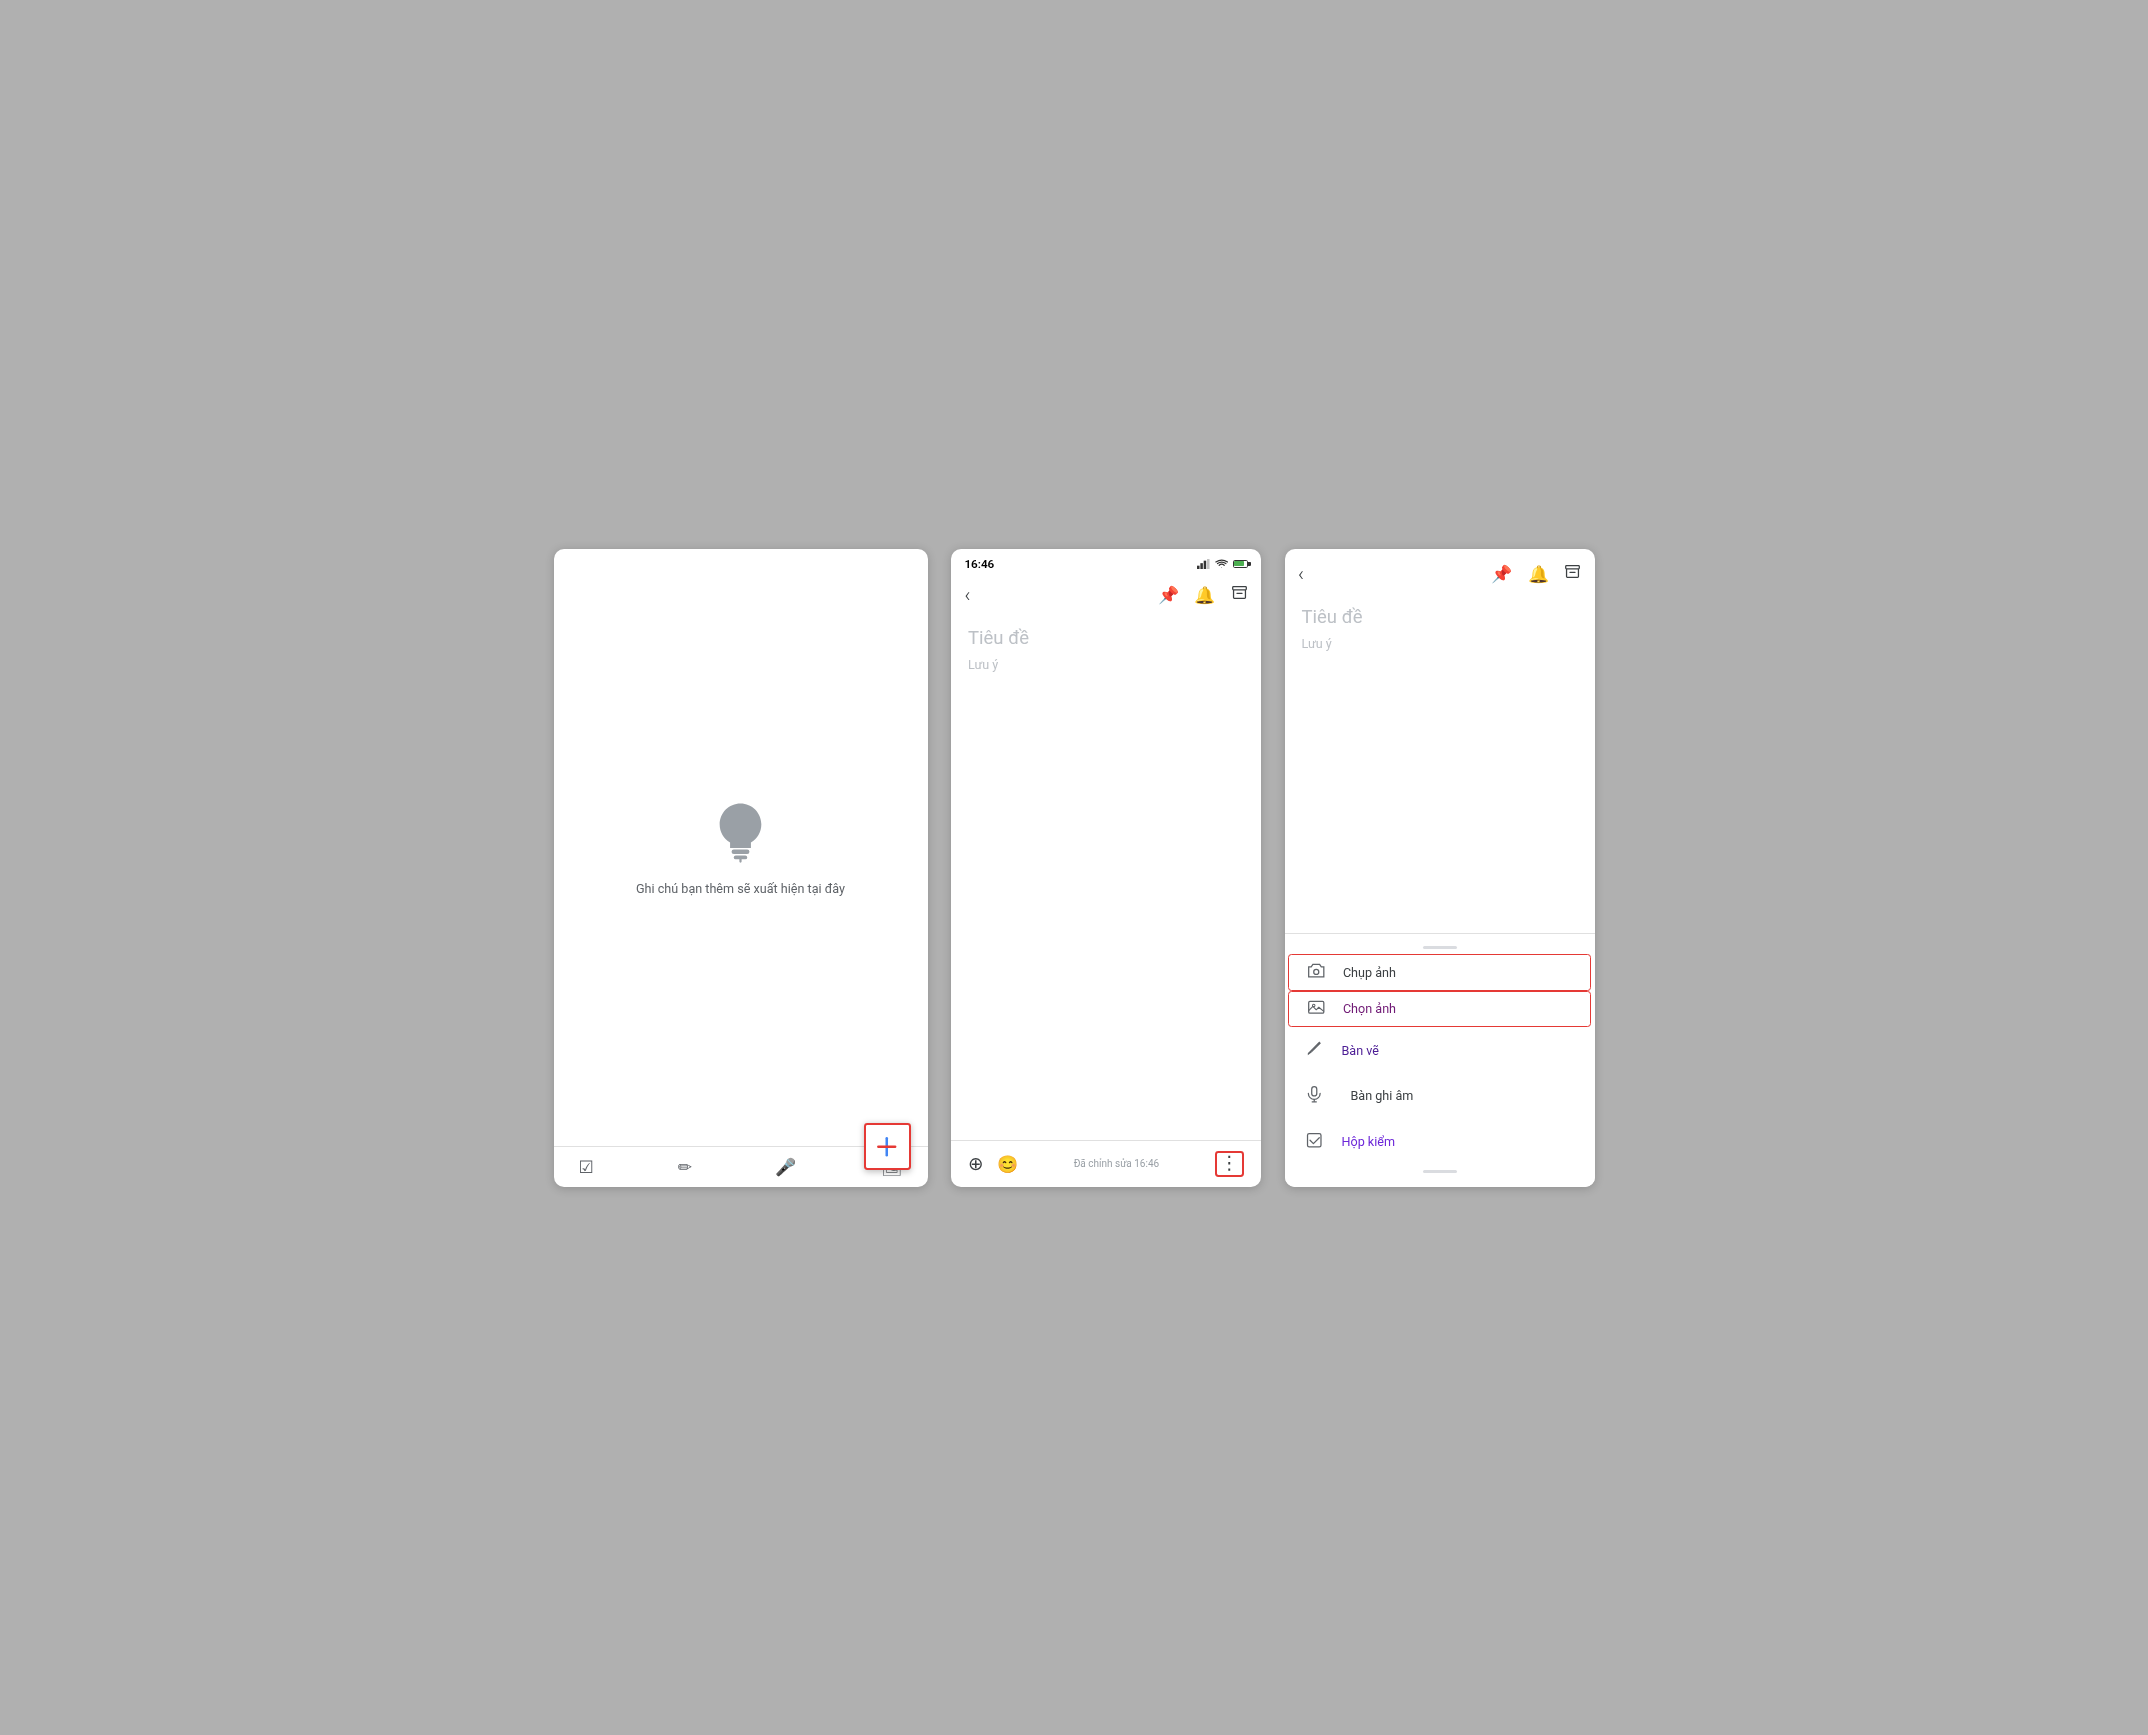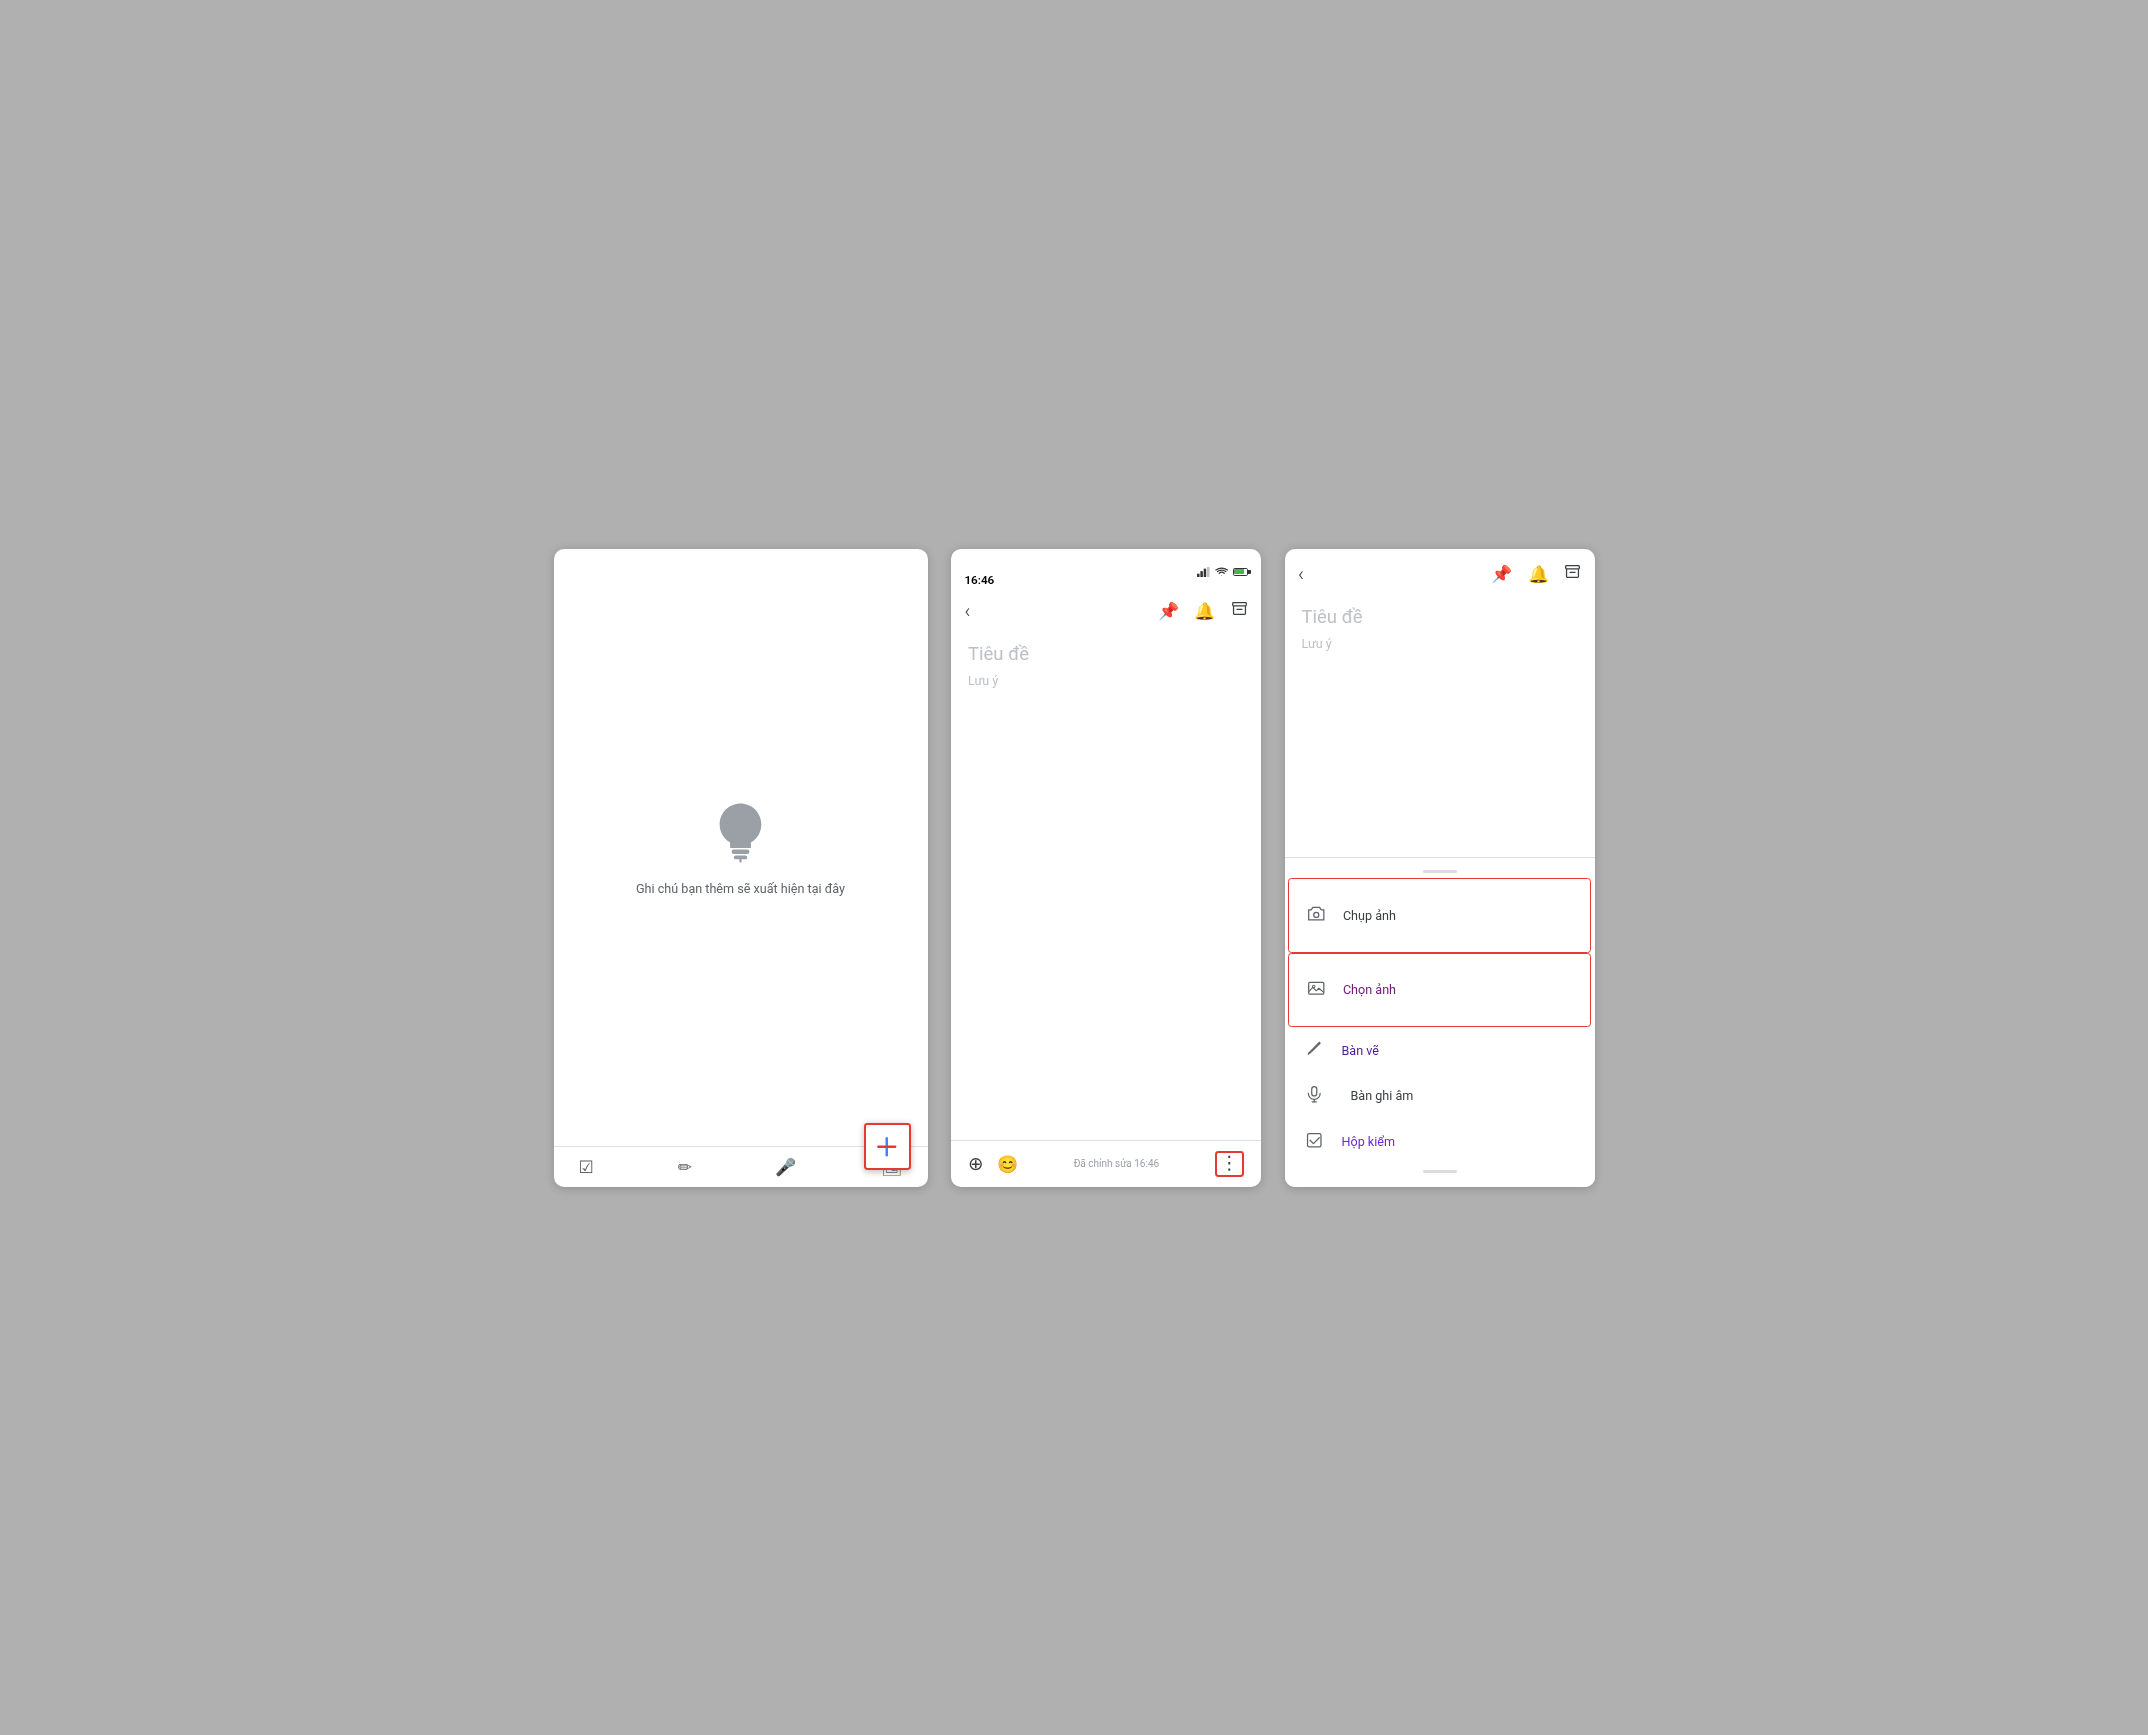--- a/index.html
+++ b/index.html
@@ -231,21 +231,21 @@
       font-size: 17px;
       color: #5f6368;
       width: 20px;
       text-align: center;
     }
 
     .menu-item-highlighted {
       border: 1.7px solid #e53935;
       border-radius: 3.4px;
       margin: 0 3.4px;
-      padding: 25px 17px;
+      padding: 6px 17px;
     }
 
     .bottom-handle {
       width: 34px;
       height: 3.4px;
       background: #dadce0;
       border-radius: 1.7px;
       margin: 5px auto;
     }
 
@@ -314,21 +314,21 @@
           <line x1="14" y1="4" x2="14" y2="24" stroke="#4285F4" stroke-width="3" stroke-linecap="round"></line>
           <line x1="4" y1="14" x2="24" y2="14" stroke="#e53935" stroke-width="3" stroke-linecap="round"></line>
         </svg>
       </div>
     </div>
   </div>
 
   <div class="phone-screen screen2">
 
     <div class="status-bar">
-      <span style="font-size:11.7px;font-weight:600;margin-top:16px;">16:46</span>
+      <span style="font-size:11.7px;font-weight:600;">16:46</span>
       <div class="status-icons">
 
         <svg width="13.4" height="10" viewBox="0 0 16 12">
           <rect x="0" y="8" width="3" height="4" fill="#333"></rect>
           <rect x="4" y="5" width="3" height="7" fill="#333"></rect>
           <rect x="8" y="2" width="3" height="10" fill="#333"></rect>
           <rect x="12" y="0" width="3" height="12" fill="#333" opacity="0.3"></rect>
         </svg>
 
         <svg width="13.4" height="10" viewBox="0 0 16 12">

